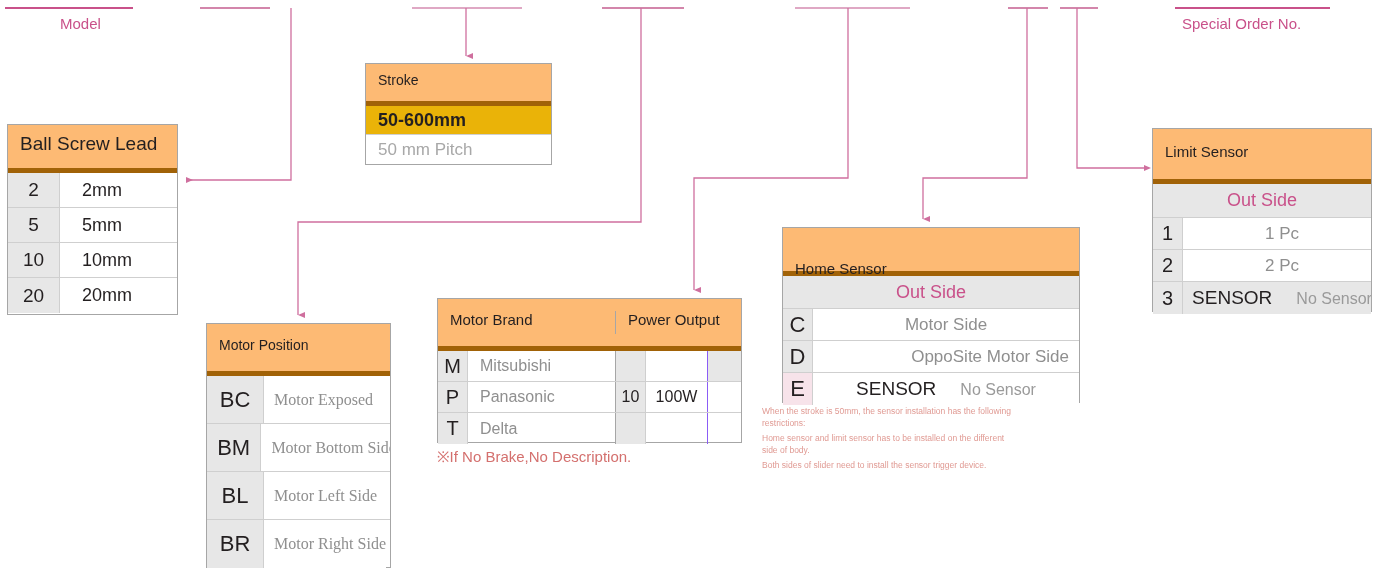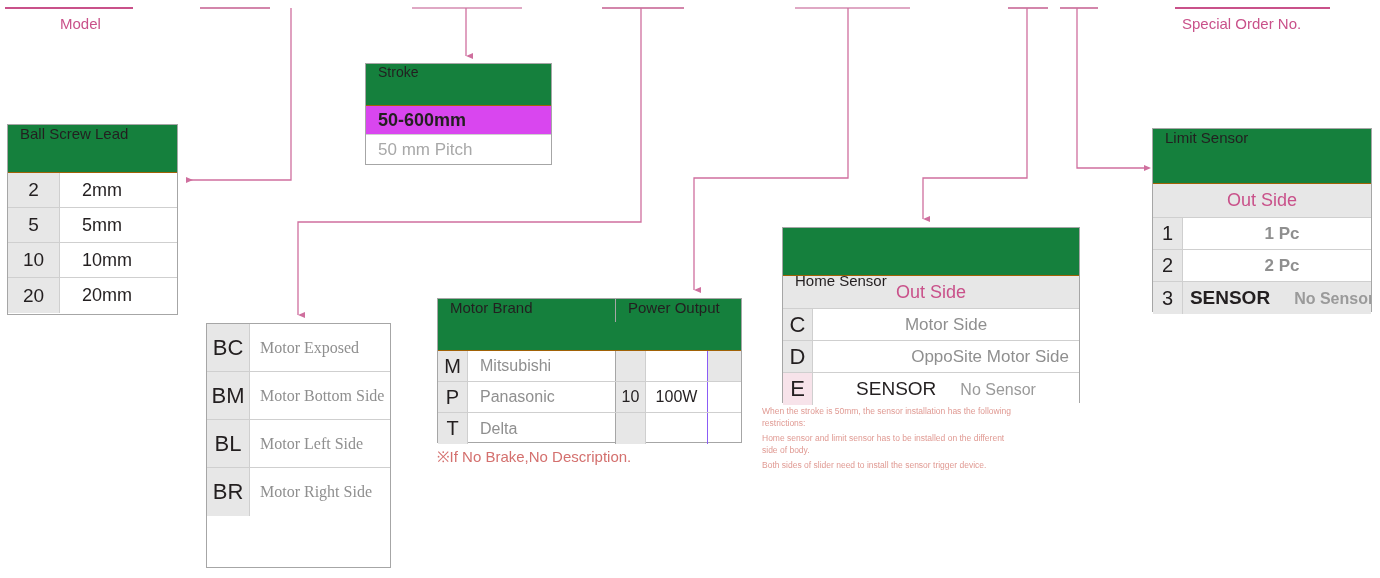--- a/index.html
+++ b/index.html
@@ -32,27 +32,27 @@
   
   .card {
     position: absolute;
     border: 1px solid #a6a6a6;
     background: #ffffff;
     box-sizing: border-box;
   }
   .card .hdr {
     box-sizing: border-box;
     display: flex;
-    align-items: flex-start;
-    border-bottom: 1px solid #a16207;
-    background: #15803d;
+    align-items: center;
+    border-bottom: 5px solid #a16207;
+    background: #fdba74;
   }
   .card .hdr .htxt {
     padding: 0 0 6px 12px;
-    font-size: 15px;
+    font-size: 19px;
     color: #231f20;
     white-space: nowrap;
   }
   .row {
     box-sizing: border-box;
     display: flex;
     border-bottom: 1px solid #cfcfcf;
   }
   .row:last-child { border-bottom: none; }
   .cell {
@@ -120,29 +120,29 @@
   #tbl-ballscrew { left: 7px;  top: 124px; width: 171px; height: 191px; }
   #tbl-ballscrew .hdr { height: 48px; }
   #tbl-ballscrew .row { height: 35px; }
   #tbl-ballscrew .code { width: 52px; font-size: 19px; }
   #tbl-ballscrew .val  { font-size: 18px; color: #231f20; padding-left: 22px; }
 
   #tbl-stroke { left: 365px; top: 63px; width: 187px; height: 102px; }
   #tbl-stroke .hdr { height: 42px; }
   #tbl-stroke .hdr .htxt { font-size: 14px; }
   #tbl-stroke .row { height: 29px; }
-  #tbl-stroke .r1 { background: #d946ef; }
+  #tbl-stroke .r1 { background: #eab308; }
   #tbl-stroke .r1 .cell { font-size: 18px; color: #231f20; font-weight: bold; padding-left: 12px; background: transparent; }
   #tbl-stroke .r2 .cell { font-size: 17px; color: #a8a8a8; padding-left: 12px; }
 
   #tbl-motorpos { left: 206px; top: 323px; width: 185px; height: 245px; }
   #tbl-motorpos .hdr { height: 52px; }
   #tbl-motorpos .hdr .htxt { font-size: 14px; }
   #tbl-motorpos .row { height: 48px; }
-  #tbl-motorpos .code { width: 43px; font-size: 22px; }
+  #tbl-motorpos .code { width: 57px; font-size: 22px; }
   #tbl-motorpos .val  { font-size: 16px; font-family: Liberation Serif, serif; }
 
   #tbl-motorbrand { left: 437px; top: 298px; width: 305px; height: 145px; }
   #tbl-motorbrand .hdr { height: 52px; }
   #tbl-motorbrand .hdr .htxt { font-size: 15px; }
   #tbl-motorbrand .hdr .h1 { width: 178px; box-sizing: border-box; border-right: 1px solid #a6a6a6; display: flex; align-items: flex-end; }
   #tbl-motorbrand .hdr .h2 { flex: 1; display: flex; align-items: flex-end; }
   #tbl-motorbrand .row { height: 31px; }
   #tbl-motorbrand .code { width: 30px; font-size: 20px; }
   #tbl-motorbrand .name { width: 148px; box-sizing: border-box; border-right: 1px solid #a6a6a6; color: #8f8f8f; font-size: 16px; padding-left: 12px; display: flex; align-items: center; }
@@ -157,21 +157,21 @@
   #tbl-homesensor .row { height: 32px; }
   #tbl-homesensor .code { width: 30px; font-size: 22px; }
   #tbl-homesensor .val  { flex: 1; font-size: 17px; }
 
   #tbl-limitsensor { left: 1152px; top: 128px; width: 220px; height: 184px; }
   #tbl-limitsensor .hdr { height: 55px; }
   #tbl-limitsensor .hdr .htxt { font-size: 15px; }
   #tbl-limitsensor .bandrow { height: 33px; display: flex; align-items: center; justify-content: center; background: #e7e7e7; border-bottom: 1px solid #cfcfcf; font-size: 18px; }
   #tbl-limitsensor .row { height: 32px; }
   #tbl-limitsensor .code { width: 30px; font-size: 20px; }
-  #tbl-limitsensor .val  { flex: 1; font-size: 17px; justify-content: center; padding-left: 10px; font-weight: bold; }
+  #tbl-limitsensor .val  { flex: 1; font-size: 17px; justify-content: center; padding-left: 10px; }
   #tbl-limitsensor .row.shade .code { background: #e7e7e7; }
 
   .sensor-dual { display: flex; align-items: baseline; gap: 24px; }
   .sensor-dual .s1 { color: #231f20; font-size: 19px; }
   .sensor-dual .s2 { color: #9a9a9a; font-size: 16px; }
 </style>
 </head>
 <body>
 
 <div id="canvas">
@@ -244,20 +244,23 @@
     </div>
     <div class="row r1">
       <div class="cell">50-600mm</div>
     </div>
     <div class="row r2">
       <div class="cell">50 mm Pitch</div>
     </div>
   </div>
 
   <div class="card" id="tbl-motorpos">
+    <div class="hdr">
+      <span class="htxt">Motor Position</span>
+    </div>
     <div class="row">
       <div class="cell code">BC</div>
       <div class="cell val">Motor Exposed</div>
     </div>
     <div class="row">
       <div class="cell code">BM</div>
       <div class="cell val">Motor Bottom Side</div>
     </div>
     <div class="row">
       <div class="cell code">BL</div>

